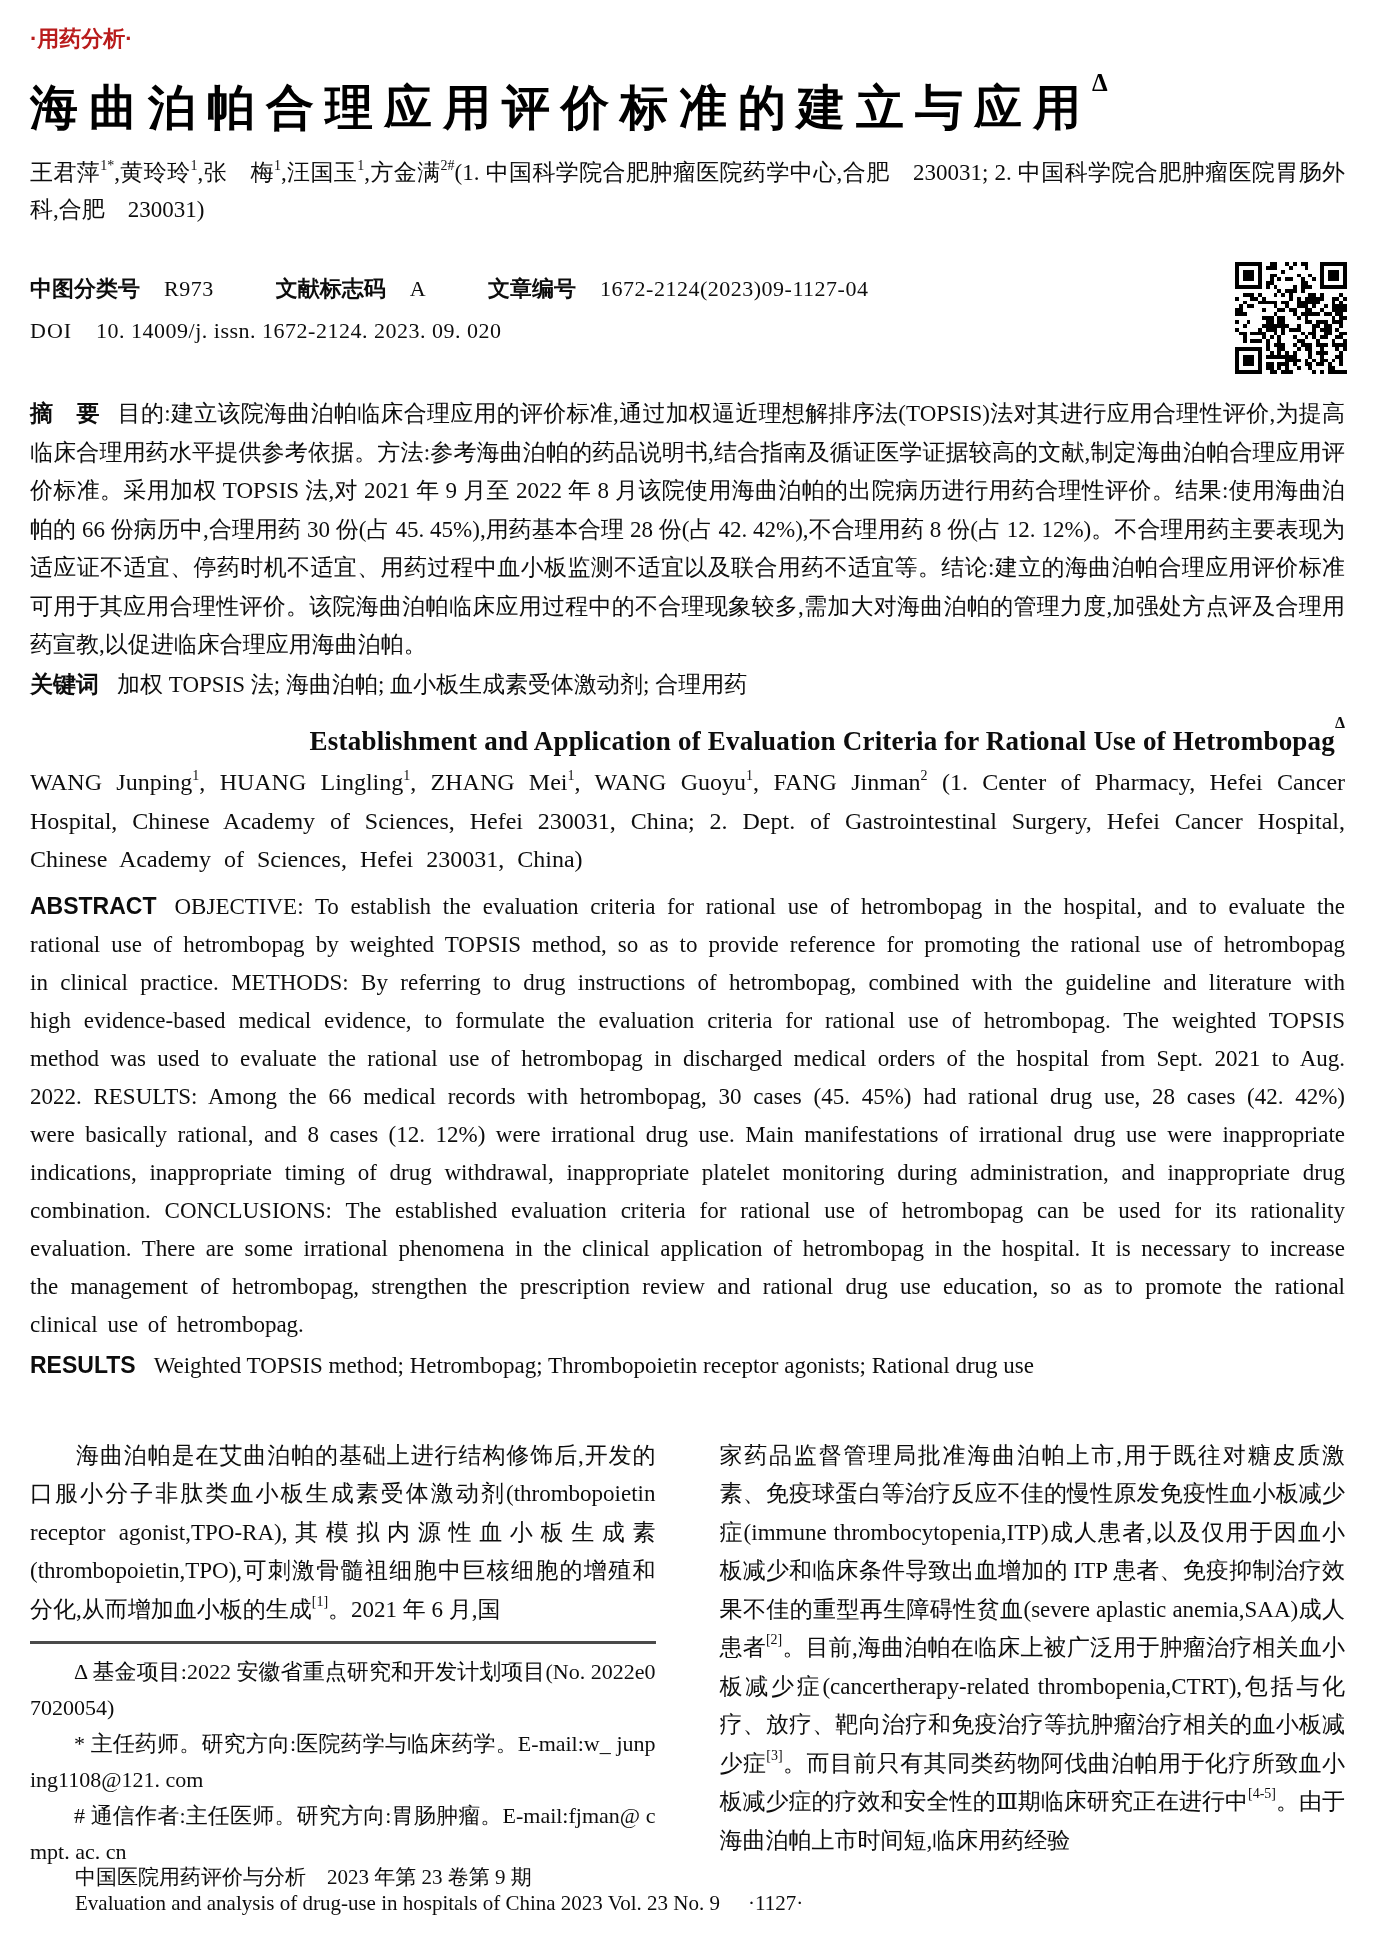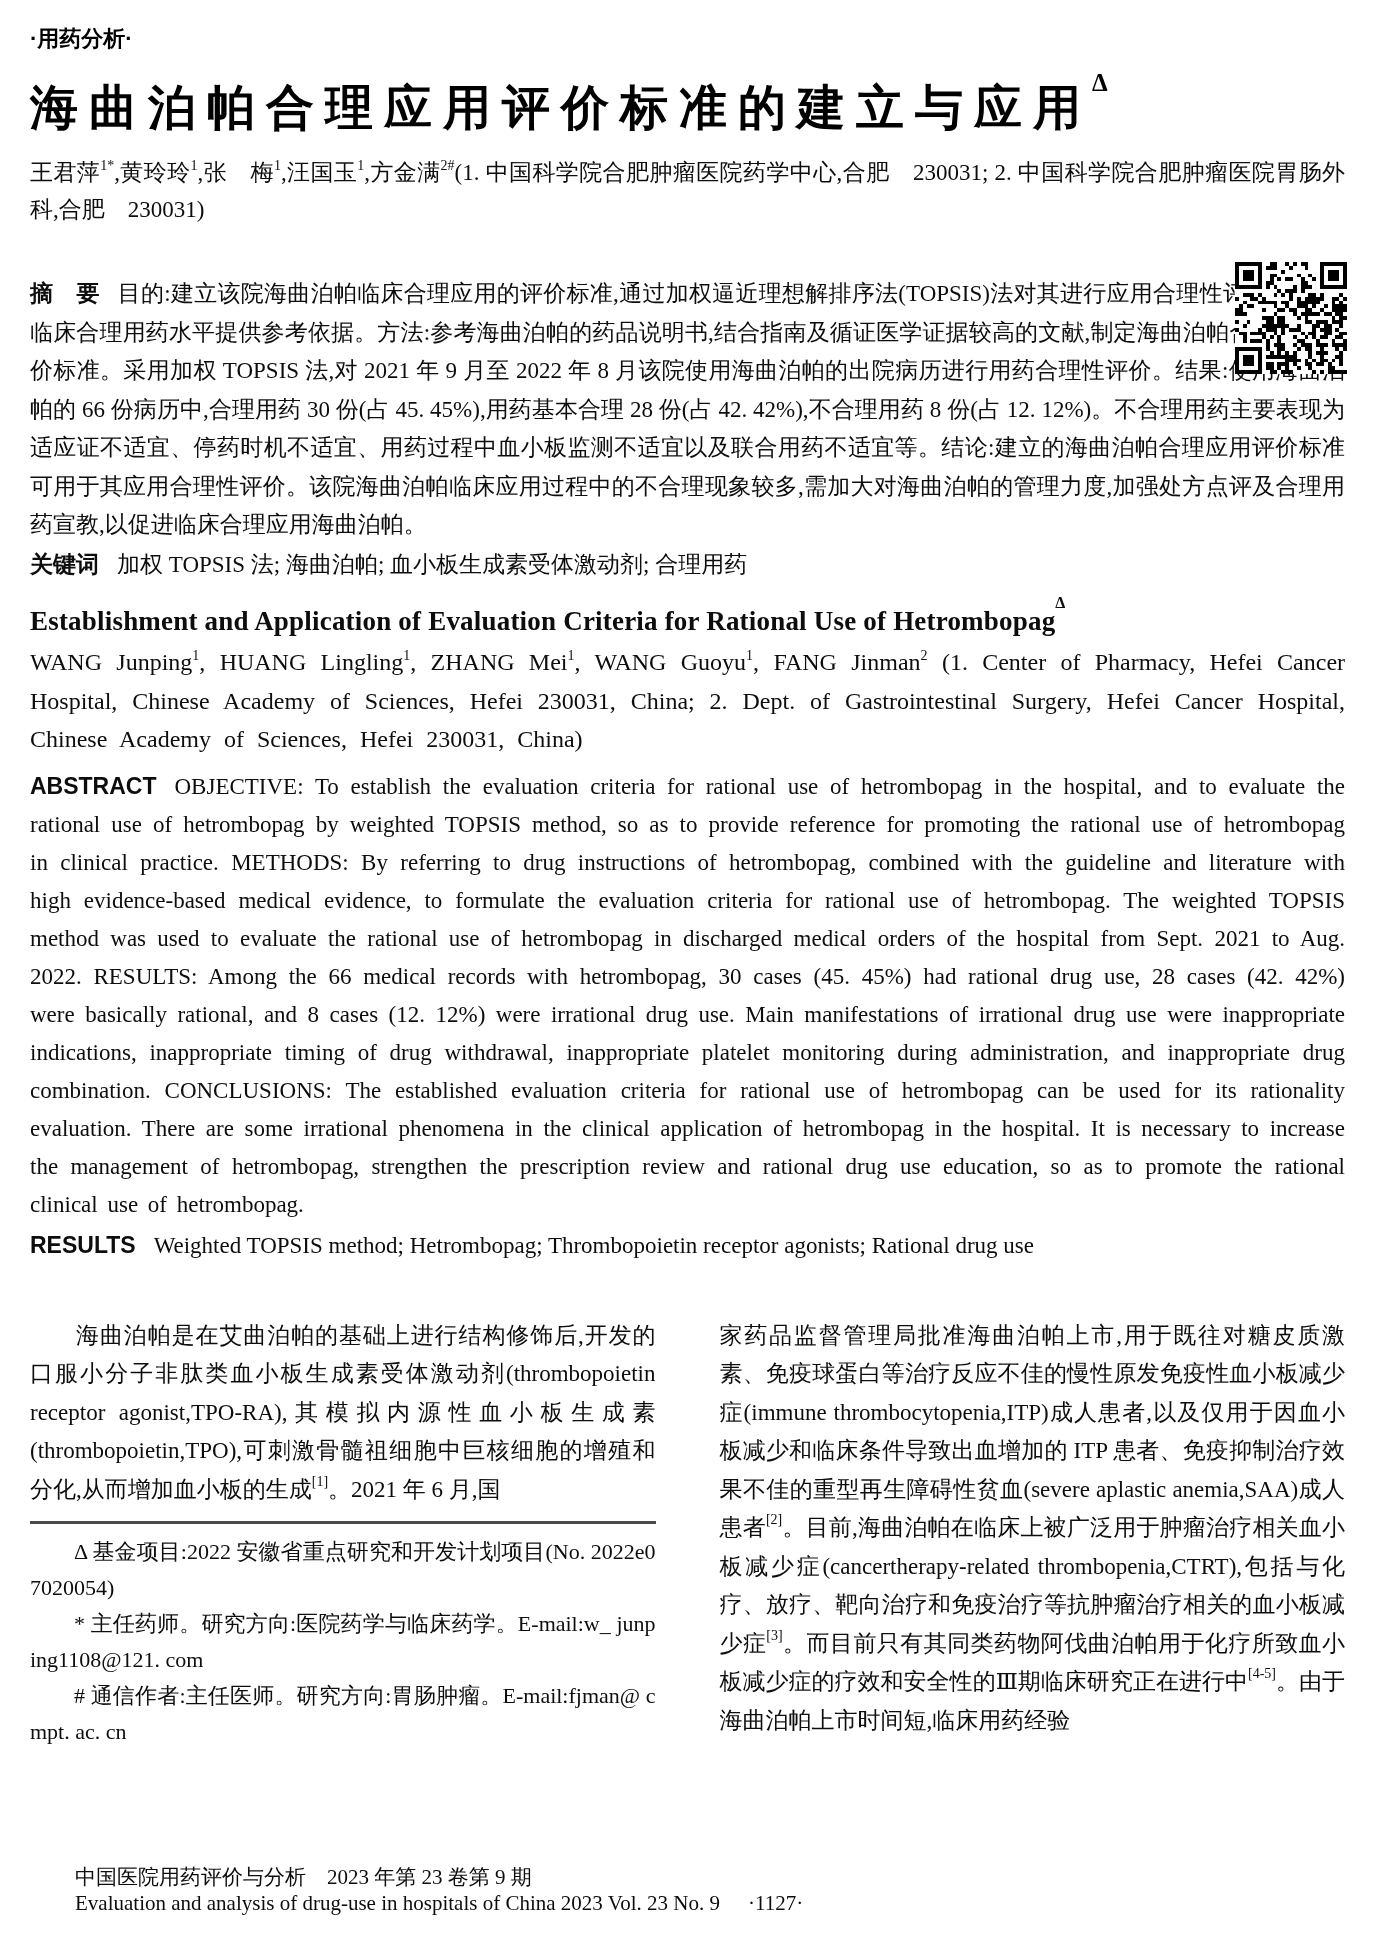--- a/index.html
+++ b/index.html
@@ -9,21 +9,21 @@
     background:#ffffff;
     position:relative;
     overflow:hidden;
     color:#0d0d0d;
     font-family:"Liberation Serif","DejaVu Serif",serif;
   }
   .page { padding:24px 30px 0 30px; }
 
   .section-label{
     font-family:"Liberation Sans","DejaVu Sans",sans-serif;
-    font-weight:700; font-size:22px; color:#000000;
+    font-weight:700; font-size:22px; color:#b91c1c;
   }
   .title-cn{
     margin-top:22px;
     font-size:48px; font-weight:700; color:#000;
     letter-spacing:11px; white-space:nowrap;
   }
   .title-sup{ font-size:25px; letter-spacing:0; position:relative; top:-16px; font-weight:700; }
 
   .authors-cn{
     margin-top:14px; font-size:23px; line-height:37px;
@@ -47,21 +47,21 @@
   .abstract-cn{
     margin-top:46px; font-size:23px; line-height:38.5px;
     text-align:justify;
   }
   .block-label{
     font-family:"Liberation Sans","DejaVu Sans",sans-serif;
     font-weight:700; margin-right:18px;
   }
   .keywords-cn{ font-size:23px; line-height:38.5px; text-align:justify; }
 
-  .title-en{ margin-top:22px; font-size:27px; font-weight:700; letter-spacing:0.2px; }
+  .title-en{ margin-top:22px; font-size:27px; font-weight:700; letter-spacing:0.2px;text-align:right; }
   .title-en .title-sup{ font-size:16px; top:-12px; }
 
   .authors-en{
     margin-top:6px; font-size:24px; line-height:38.5px;
     text-align:justify; word-spacing:7px;
   }
   .abstract-en{
     margin-top:8px; font-size:23px; line-height:38px;
     text-align:justify; word-spacing:4px;
   }
@@ -94,20 +94,28 @@
 <body>
 
 <div class="page">
 
   <div class="section-label">·用药分析·</div>
 
   <h1 class="title-cn"><span>海曲泊帕合理应用评价标准的建立与应用</span><sup class="title-sup">Δ</sup></h1>
 
   <p class="authors-cn"><span><span>王君萍</span><sup class="au-sup">1*</sup>,<span>黄玲玲</span><sup class="au-sup">1</sup>,<span>张　梅</span><sup class="au-sup">1</sup>,<span>汪国玉</span><sup class="au-sup">1</sup>,<span>方金满</span><sup class="au-sup">2#</sup></span><span>(1. 中国科学院合肥肿瘤医院药学中心,合肥　230031; 2. 中国科学院合肥肿瘤医院胃肠外科,合肥　230031)</span></p>
 
+  <div class="meta">
+    <div class="meta-row">
+      <span class="meta-label">中图分类号</span><span class="meta-value gap-lg">R973</span><span class="meta-label">文献标志码</span><span class="meta-value gap-lg">A</span><span class="meta-label">文章编号</span><span class="meta-value">1672-2124(2023)09-1127-04</span>
+    </div>
+    <div class="meta-row">
+      <span class="doi-label">DOI</span><span class="meta-value">10. 14009/j. issn. 1672-2124. 2023. 09. 020</span>
+    </div>
+  </div>
 
   <div class="qr">
     <svg id="qr-svg" viewBox="0 0 29 29" shape-rendering="crispEdges" aria-hidden="true">
         <rect x="0" y="0" width="29" height="29" fill="#ffffff"></rect>
         <rect x="9" y="0" width="1" height="1" fill="#000"></rect>
         <rect x="10" y="0" width="1" height="1" fill="#000"></rect>
         <rect x="13" y="0" width="1" height="1" fill="#000"></rect>
         <rect x="15" y="0" width="1" height="1" fill="#000"></rect>
         <rect x="17" y="0" width="1" height="1" fill="#000"></rect>
         <rect x="18" y="0" width="1" height="1" fill="#000"></rect>

